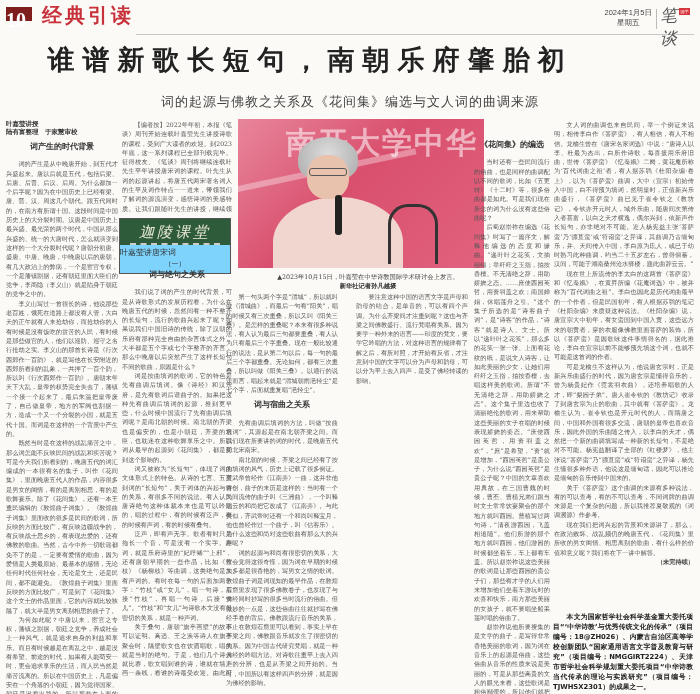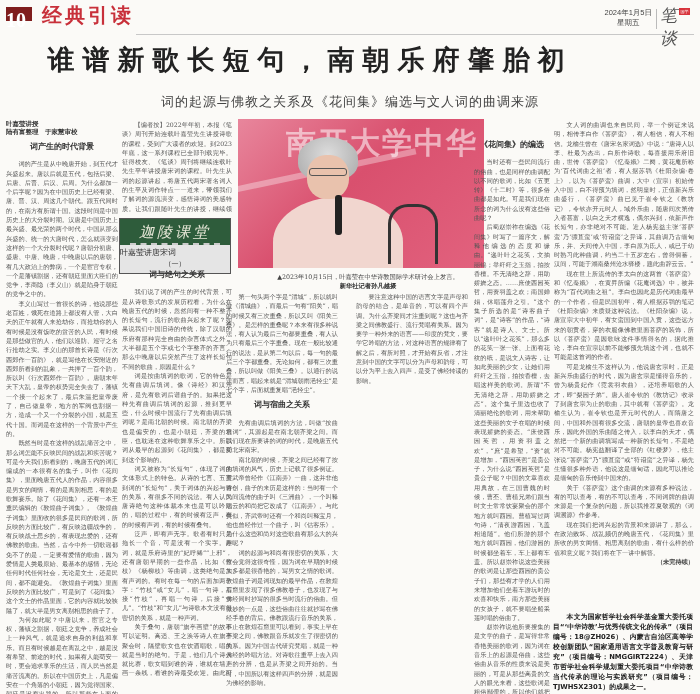--- a/index.html
+++ b/index.html
@@ -32,21 +32,21 @@
   .hair { position: absolute; left: 25px; top: 0; width: 60px; height: 44px; background: radial-gradient(circle at 50% 40%, #ddd, #aaa); border-radius: 50% 50% 40% 40%; }
   .face { position: absolute; left: 34px; top: 18px; width: 42px; height: 44px; background: #e9c2ad; border-radius: 45%; }
   .glasses { position: absolute; left: 36px; top: 31px; width: 38px; height: 8px; border: 1px solid #555; border-radius: 3px; }
   .body { position: absolute; left: 0; top: 60px; width: 130px; height: 90px; background: #f1d6cf; border-radius: 50% 50% 10% 10%; }
   .mic { position: absolute; left: 62px; top: 58px; width: 7px; height: 40px; background: #222; border-radius: 3px; }
   .chair { position: absolute; left: 150px; top: 85px; width: 50px; height: 60px; border: 3px solid #333; border-radius: 20px 20px 0 0; border-bottom: none; }
 
   .caption { position: absolute; left: 238px; top: 272px; width: 260px; text-align: center; font-size: 6.3px; line-height: 9px; color: #444; }
   .caption .credit { font-family: "DejaVu Sans", sans-serif; font-weight: bold; color: #333; }
 
-  .lecture-badge { position: absolute; left: 119px; top: 218px; width: 112px; height: 56px; border: 1px solid #555; background: #e5e5e5; }
+  .lecture-badge { position: absolute; left: 119px; top: 218px; width: 112px; height: 56px; border: 1px solid #555; background: #7dd3fc; }
   .lecture-badge .board { height: 26px; background: #2e5c3b; color: #e8e8d8; font-style: italic; font-size: 15px; text-align: center; line-height: 26px; letter-spacing: 3px; position: relative; }
   .lecture-badge .board::after { content: ""; position: absolute; left: 10px; right: 10px; bottom: 0; height: 2px; border-bottom: 2px dashed #ccc; }
   .lecture-badge .title { text-align: left; font-size: 8px; color: #333; line-height: 12px; margin-top: 2px; }
   .lecture-badge .num { text-align: center; font-size: 7px; color: #333; line-height: 10px; }
 
   .series-end { text-align: right; font-weight: bold; color: #444; }
   .funding { position: absolute; left: 553px; top: 612px; width: 140px; font-family: "DejaVu Sans", sans-serif; font-size: 6.8px; line-height: 10px; font-weight: bold; color: #222; text-align: justify; text-indent: 2em; }
 </style>
 </head>
 <body>

